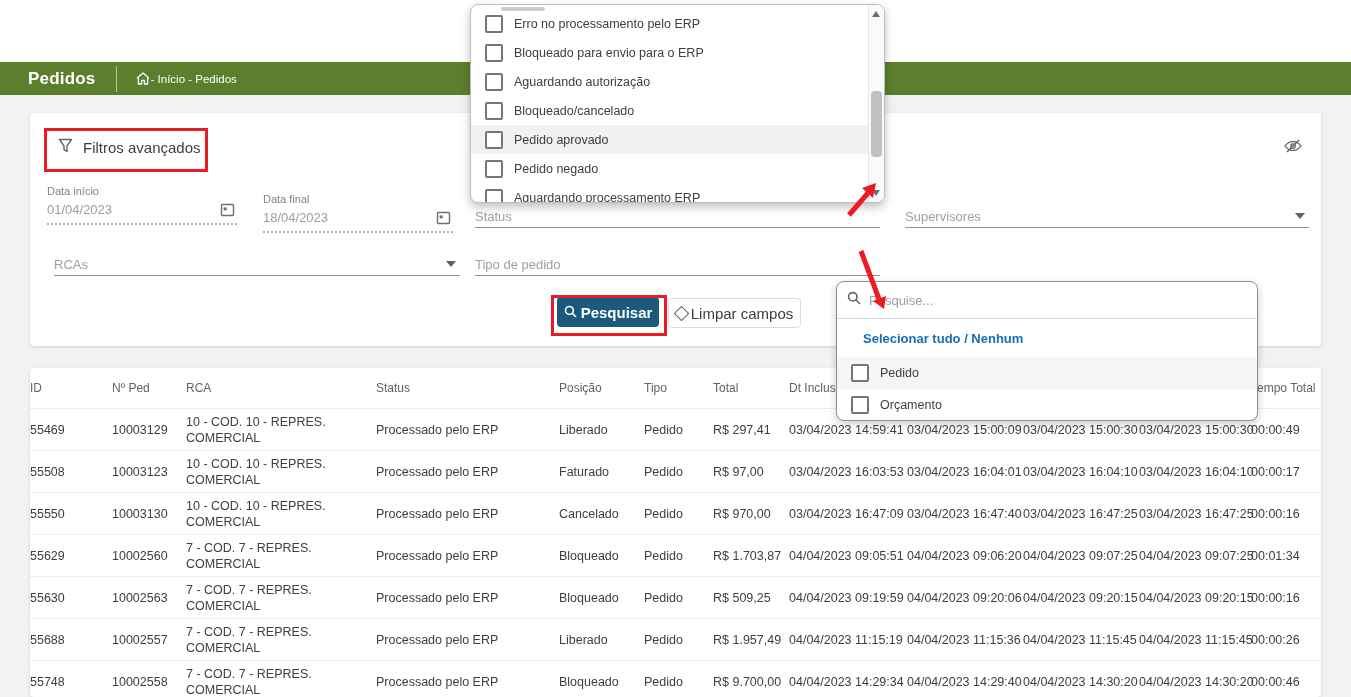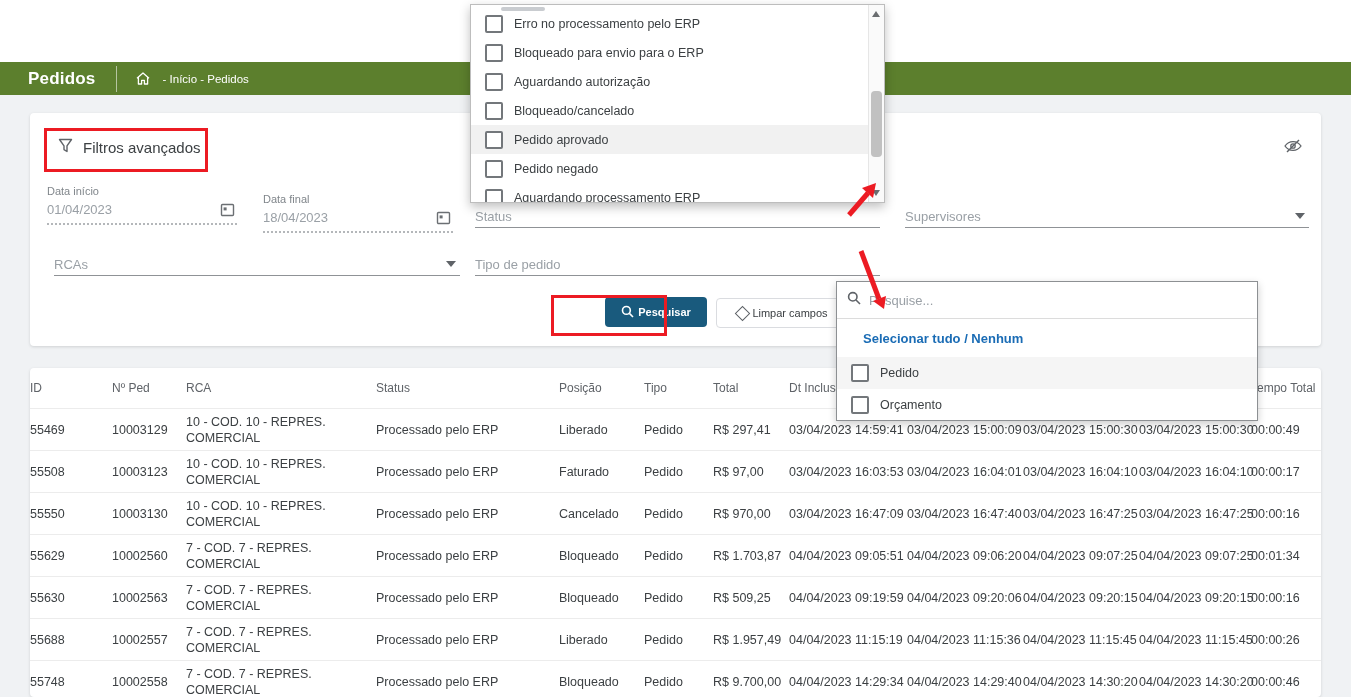--- a/index.html
+++ b/index.html
@@ -5,54 +5,54 @@
   html,body{margin:0;padding:0;background:#e9ebec;}
   .canvas{position:relative;width:1351px;height:697px;background:#f0f2f4;
     font-family:"Liberation Sans",sans-serif;overflow:hidden;}
   .top-white{position:absolute;left:0;top:0;width:100%;height:62px;background:#ffffff;}
   
   .greenbar{position:absolute;left:0;top:62px;width:100%;height:33px;
     background:var(--header-green,#5c7f2d);display:flex;align-items:center;}
   .app-title{color:#fff;font-size:17px;font-weight:bold;margin-left:28px;letter-spacing:.2px;}
   .gb-divider{width:1px;height:26px;background:rgba(255,255,255,.55);margin-left:20px;}
   .gb-home{margin-left:18px;display:flex;align-items:center;}
-  .breadcrumb{color:#fff;font-size:11.5px;margin-left:12px;}
+  .breadcrumb{color:#fff;font-size:11.5px;}
   
   .card{position:absolute;background:#fff;border-radius:4px;box-shadow:0 1px 3px rgba(60,64,67,.18);}
   #filters-card{left:30px;top:113px;width:1291px;height:233px;}
   #table-card{left:30px;top:368px;width:1291px;height:329px;overflow:hidden;}
   
   .f-title{position:absolute;left:28px;top:25px;display:flex;align-items:center;gap:10px;
     color:#3c4043;font-size:15px;}
   .eye-slash{position:absolute;right:18px;top:24px;}
   .field{position:absolute;}
   .f-label{font-size:11px;color:#80868b;}
   .f-value{font-size:13px;color:#9aa0a6;margin-top:5px;}
   .date-field{border-bottom:2px dotted #b4b7ba;padding-bottom:6px;}
   .cal-ico{position:absolute;right:2px;top:17px;}
   .select-line{border-bottom:1px solid #8f9296;height:22px;font-size:13px;color:#9aa0a6;
     display:flex;align-items:center;}
   .chev{position:absolute;right:4px;top:8px;width:0;height:0;
     border-left:5px solid transparent;border-right:5px solid transparent;border-top:6px solid #5f6368;}
   .btn{position:absolute;height:30px;border-radius:4px;display:flex;align-items:center;
-    justify-content:center;gap:4px;font-size:11px;box-sizing:border-box;margin-left:48px;}
+    justify-content:center;gap:4px;font-size:15px;box-sizing:border-box;}
   .btn-search{left:527px;top:184px;width:102px;background:var(--search-blue,#195a7d);
     color:#fff;font-weight:bold;}
   .btn-clear{left:638px;top:185px;width:133px;background:#fff;border:1px solid #dadce0;color:#3c4043;}
   .diamond{width:9px;height:9px;border:1.5px solid #5f6368;transform:rotate(45deg);display:inline-block;}
   
   table{border-collapse:collapse;table-layout:fixed;width:1291px;}
   th{height:40px;font-size:12px;color:#5f6368;font-weight:normal;text-align:left;padding:0;
     white-space:nowrap;overflow:visible;}
   td{height:41px;font-size:12.5px;color:#3c4043;padding:0;line-height:16px;white-space:nowrap;
     border-top:1px solid #ececec;overflow:visible;}
   td.wrap{white-space:normal;padding-right:10px;}
   th:first-child,td:first-child{}
   
-  .dd{position:absolute;background:#fff;box-sizing:border-box;}
+  .dd{position:absolute;background:#fff;box-sizing:border-box;border-radius:8px;}
   #status-dd{left:470px;top:4px;width:415px;height:199px;border:1px solid #bdbdbd;
     box-shadow:0 4px 10px rgba(0,0,0,.25);overflow:hidden;z-index:30;}
   .sd-smudge{position:absolute;left:30px;top:2px;width:44px;height:4px;background:#c9ccd0;border-radius:2px;}
   .sd-list{position:absolute;left:0;top:4px;right:16px;}
   .dd-item{height:29px;display:flex;align-items:center;padding-left:14px;}
   .dd-item.hl{background:#f1f1f1;}
   .cbx{width:14px;height:14px;border:2px solid #73777b;border-radius:2px;background:#fff;
     margin-right:11px;flex:0 0 auto;}
   .dd-label{font-size:12.5px;color:#3c4043;}
   .sd-scroll{position:absolute;right:0;top:0;width:15px;height:197px;background:#fafafa;

